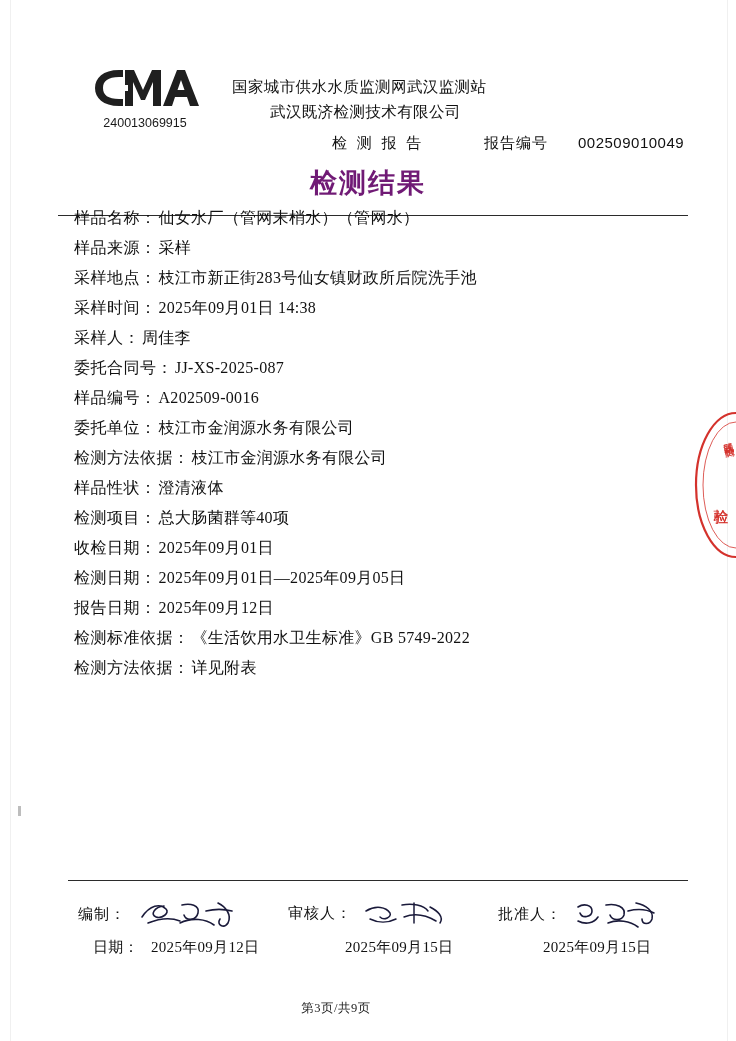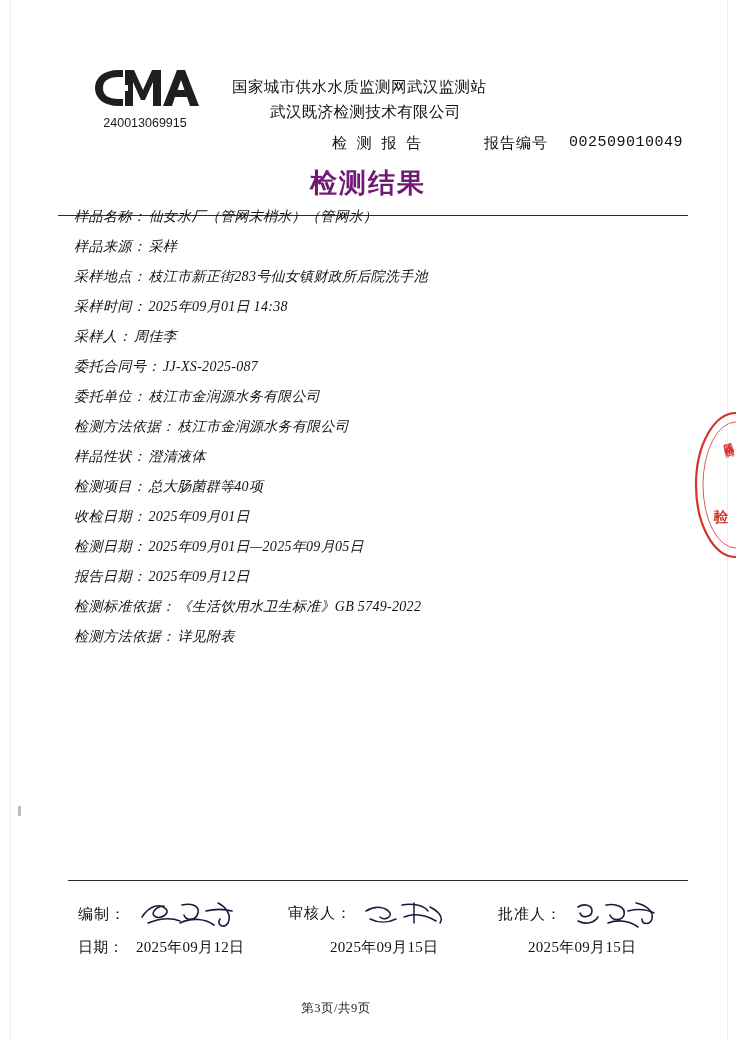--- a/index.html
+++ b/index.html
@@ -87,23 +87,23 @@
     letter-spacing: 3px;
   }
   .report-no-label {
     position: absolute;
     left: 252px;
     top: 0;
     letter-spacing: 1px;
   }
   .report-no-value {
     position: absolute;
-    left: 337px;
+    left: 346px;
     top: 0;
-    font-family: Liberation Mono, monospace;
+    font-family: Liberation Sans, sans-serif;
     letter-spacing: 0.5px;
   }
   .header-rule {
     position: absolute;
     left: 58px;
     right: 48px;
     top: 157px;
     border-top: 1px solid #2b2b2b;
   }
 
@@ -124,24 +124,23 @@
   .info-list {
     position: absolute;
     left: 74px;
     top: 208px;
     width: 600px;
   }
   .info-row {
     display: flex;
     align-items: baseline;
     height: 30px;
-    font-size: 14px;
+    font-size: 16px;
     color: #111;
     white-space: nowrap;
-    font-style: italic;
   }
   .info-label {
     letter-spacing: 0.5px;
   }
   .info-value {
     margin-left: 2px;
     letter-spacing: 0.3px;
   }
 
   
@@ -172,21 +171,21 @@
   }
   .date-row {
     position: absolute;
     left: 0;
     top: 938px;
     width: 736px;
     height: 26px;
     font-size: 15px;
     color: #111;
   }
-  .date-cell { position: absolute; letter-spacing: 0.3px; }
+  .date-cell { position: absolute; letter-spacing: 0.3px; margin-left: 15px; }
 
   .page-footer {
     position: absolute;
     left: 0;
     top: 1000px;
     width: 672px;
     text-align: center;
     font-size: 12.5px;
     color: #222;
     letter-spacing: 0.5px;
@@ -291,20 +290,24 @@
       <span class="info-label">采样时间：</span>
       <span class="info-value">2025年09月01日  14:38</span>
     </div>
     <div class="info-row">
       <span class="info-label">采样人：</span>
       <span class="info-value">周佳李</span>
     </div>
     <div class="info-row">
       <span class="info-label">委托合同号：</span>
       <span class="info-value">JJ-XS-2025-087</span>
+    </div>
+    <div class="info-row">
+      <span class="info-label">样品编号：</span>
+      <span class="info-value">A202509-0016</span>
     </div>
     <div class="info-row">
       <span class="info-label">委托单位：</span>
       <span class="info-value">枝江市金润源水务有限公司</span>
     </div>
     <div class="info-row">
       <span class="info-label">检测方法依据：</span>
       <span class="info-value">枝江市金润源水务有限公司</span>
     </div>
     <div class="info-row">

